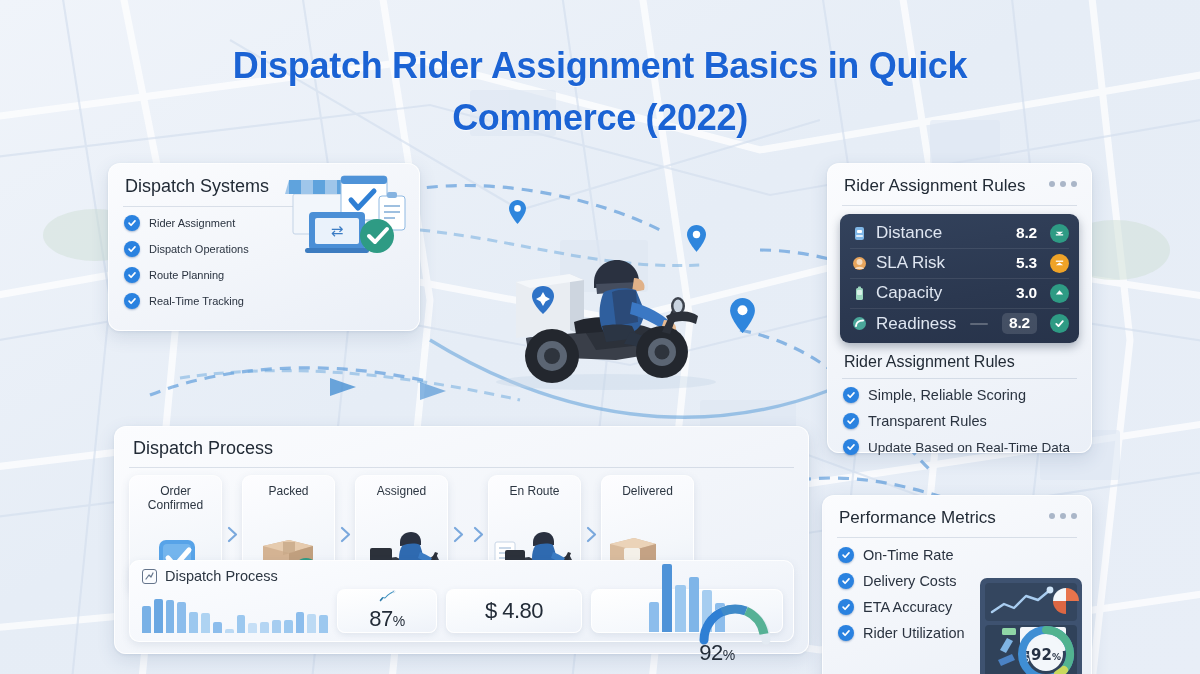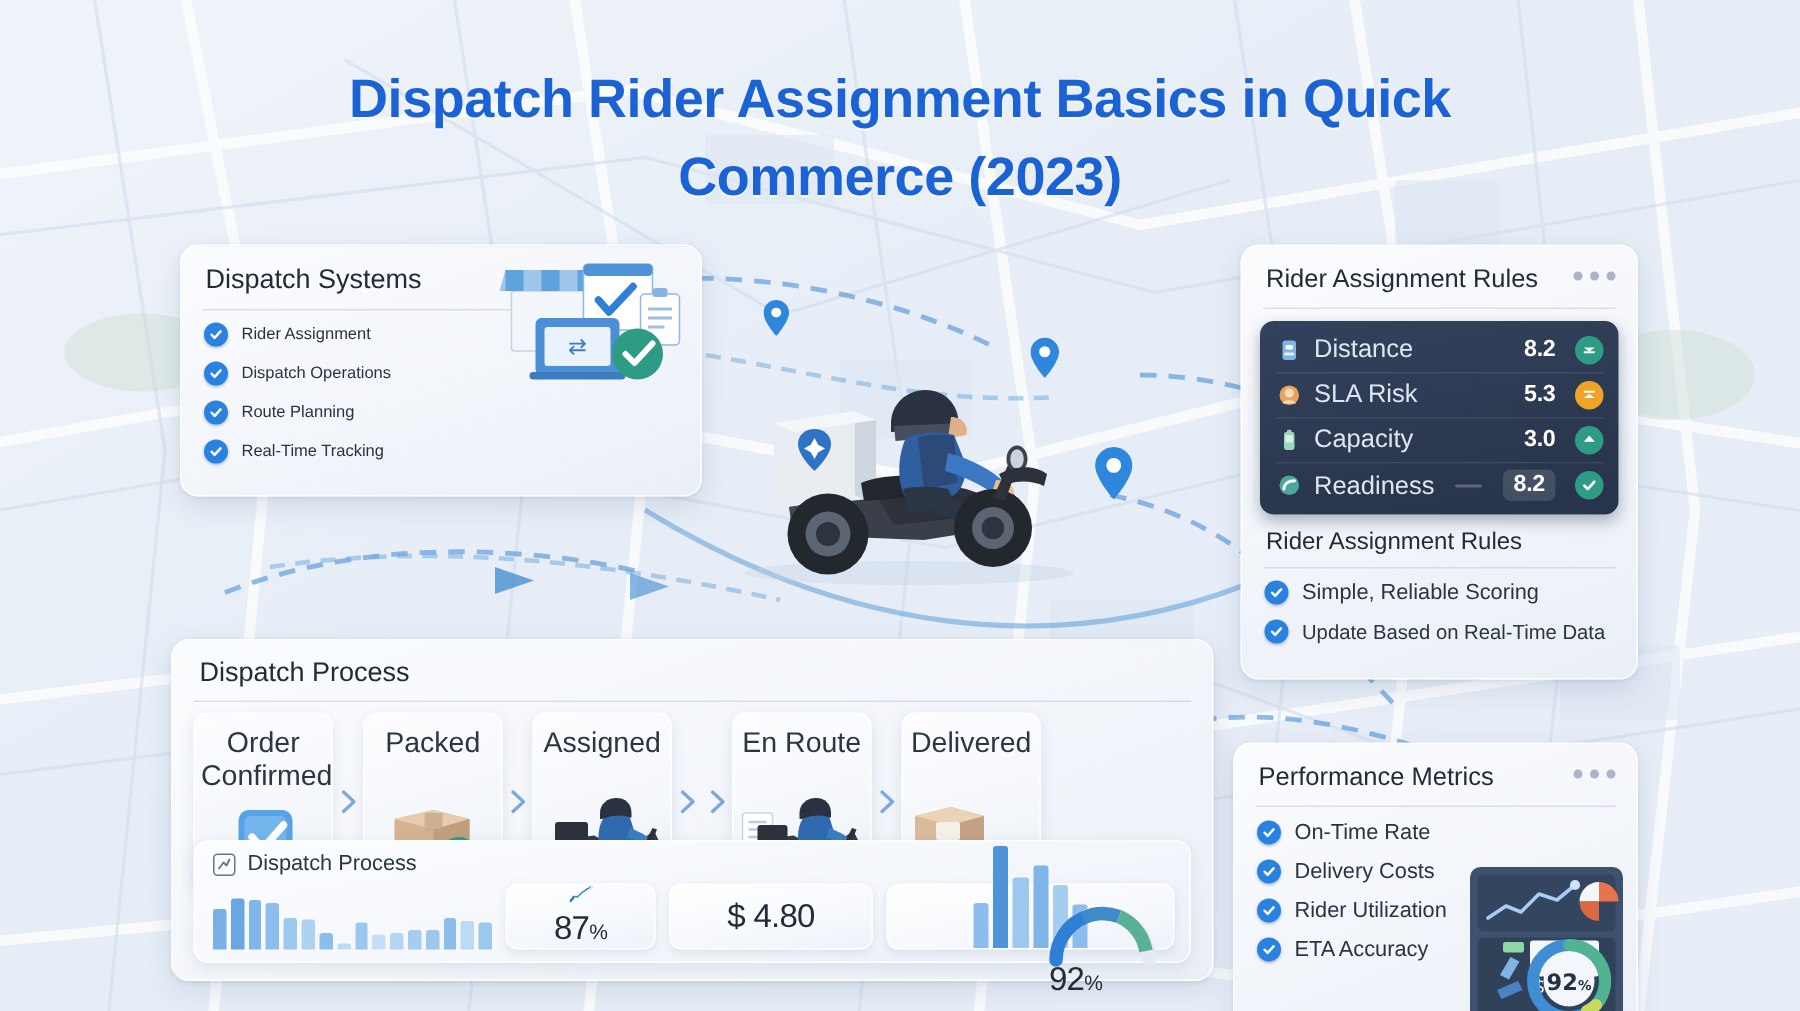--- a/index.html
+++ b/index.html
@@ -45,21 +45,21 @@
   .chk {
     width: 16px; height: 16px; border-radius: 50%;
     background: #2a82e0; flex: 0 0 16px;
     display: flex; align-items: center; justify-content: center;
     box-shadow: 0 1px 2px rgba(30,70,130,.35);
   }
   .chk svg { width: 10px; height: 10px; display: block; }
   .chk-label { font-size: 14.5px; color: #2a3340; white-space: nowrap; }
 
   
-  #card-systems { left: 120px; top: 163px; width: 348px; height: 168px; }
+  #card-systems { left: 108px; top: 163px; width: 312px; height: 168px; }
   #card-systems .card-title { font-size: 18px; }
   #card-systems .chk-label { font-size: 11px; }
   .sys-art { position: absolute; right: 6px; top: 8px; width: 130px; height: 108px; }
 
   
   #card-rules { left: 827px; top: 163px; width: 265px; height: 290px; }
   .dots { position: absolute; right: 14px; top: 17px; display: flex; gap: 5px; }
   .dot { width: 6px; height: 6px; border-radius: 50%; background: #aab6c8; }
 
   .score-panel {
@@ -106,21 +106,21 @@
   .stages { position: absolute; left: 14px; top: 48px; display: flex; align-items: flex-start; }
   .stage {
     width: 93px; height: 118px;
     background: linear-gradient(165deg, #fdfdff 0%, #f4f7fb 60%, #e9eef6 100%);
     border-radius: 9px;
     border: 1px solid rgba(255,255,255,.9);
     box-shadow: 0 3px 9px rgba(70,95,135,.13);
     position: relative; overflow: hidden;
   }
   .stage-label {
-    text-align: center; font-size: 19px; color: #2c3642;
+    text-align: center; font-size: 12px; color: #2c3642;
     padding: 9px 4px 0 4px; line-height: 1.15;
   }
   .stage-art { position: absolute; left: 0; right: 0; bottom: 4px; height: 62px; }
   .arrow {
     width: 20px; height: 118px; display: flex; align-items: center; justify-content: center;
     color: #7ba9dd;
   }
   .arrow svg { width: 11px; height: 17px; display: block; }
 
   
@@ -247,21 +247,21 @@
 </div>
 <div class="pin" style="left:727px; top:488px;">
   <svg width="26" height="37" viewBox="0 0 17 24">
       <path d="M8.5 0C3.8 0 0 3.8 0 8.5C0 14.5 8.5 24 8.5 24S17 14.5 17 8.5C17 3.8 13.2 0 8.5 0Z" fill="#2f86dd"></path>
       <circle cx="8.5" cy="8.4" r="3.4" fill="#ffffff"></circle>
     </svg>
 </div>
 
 <div class="title">
   <span>Dispatch Rider Assignment Basics in Quick</span>
-  <span class="ln2">Commerce (2023)</span>
+  <span class="ln2">Commerce (2022)</span>
 </div>
 
 <div class="rider-art">
   <svg viewBox="0 0 268 170" width="268" height="170">
     <ellipse cx="140" cy="156" rx="110" ry="8" fill="#c3d3e6" opacity=".35"></ellipse>
 
     <g>
       <path d="M50 56 L104 48 L104 104 L50 112 Z" fill="#e9edf2"></path>
       <path d="M104 48 L118 54 L118 110 L104 104 Z" fill="#cdd5df"></path>
       <path d="M50 56 L64 62 L118 54 L104 48 Z" fill="#f4f7fa"></path>
@@ -462,20 +462,28 @@
           </svg>
         </span>
       <span class="chk-label">Simple, Reliable Scoring</span>
     </div>
     <div class="chk-row">
       <span class="chk">
           <svg viewBox="0 0 12 12">
             <path d="M2.5 6.2 l2.4 2.5 4.7 -5.2" stroke="#fff" stroke-width="2" fill="none" stroke-linecap="round" stroke-linejoin="round"></path>
           </svg>
         </span>
+      <span class="chk-label">Transparent Rules</span>
+    </div>
+    <div class="chk-row">
+      <span class="chk">
+          <svg viewBox="0 0 12 12">
+            <path d="M2.5 6.2 l2.4 2.5 4.7 -5.2" stroke="#fff" stroke-width="2" fill="none" stroke-linecap="round" stroke-linejoin="round"></path>
+          </svg>
+        </span>
       <span class="chk-label" style="font-size:13.5px">Update Based on Real-Time Data</span>
     </div>
   </div>
 </div>
 
 <div class="card" id="card-perf">
   <div class="card-title">Performance Metrics</div>
   <div class="dots">
     <span class="dot"></span>
     <span class="dot"></span>
@@ -498,29 +506,29 @@
           </svg>
         </span>
       <span class="chk-label">Delivery Costs</span>
     </div>
     <div class="chk-row">
       <span class="chk">
           <svg viewBox="0 0 12 12">
             <path d="M2.5 6.2 l2.4 2.5 4.7 -5.2" stroke="#fff" stroke-width="2" fill="none" stroke-linecap="round" stroke-linejoin="round"></path>
           </svg>
         </span>
+      <span class="chk-label">ETA Accuracy</span>
+    </div>
+    <div class="chk-row">
+      <span class="chk">
+          <svg viewBox="0 0 12 12">
+            <path d="M2.5 6.2 l2.4 2.5 4.7 -5.2" stroke="#fff" stroke-width="2" fill="none" stroke-linecap="round" stroke-linejoin="round"></path>
+          </svg>
+        </span>
       <span class="chk-label">Rider Utilization</span>
-    </div>
-    <div class="chk-row">
-      <span class="chk">
-          <svg viewBox="0 0 12 12">
-            <path d="M2.5 6.2 l2.4 2.5 4.7 -5.2" stroke="#fff" stroke-width="2" fill="none" stroke-linecap="round" stroke-linejoin="round"></path>
-          </svg>
-        </span>
-      <span class="chk-label">ETA Accuracy</span>
     </div>
   </div>
   <div class="perf-art">
     <svg viewBox="0 0 102 104" width="102" height="104">
       <rect x="0" y="0" width="102" height="104" rx="7" fill="#3e5270"></rect>
       <rect x="5" y="5" width="92" height="38" rx="4" fill="#34465f"></rect>
       <polyline points="12,34 24,26 34,30 46,18 58,22 70,12" fill="none" stroke="#a9cdf0" stroke-width="2.4" stroke-linecap="round" stroke-linejoin="round"></polyline>
       <circle cx="70" cy="12" r="3.4" fill="#cfe4f8"></circle>
       <path d="M86 10 a13 13 0 0 1 13 13 h-13 z" fill="#e8744c"></path>
       <path d="M86 10 a13 13 0 0 0 -13 13 h13 z" fill="#f4f7fa"></path>

